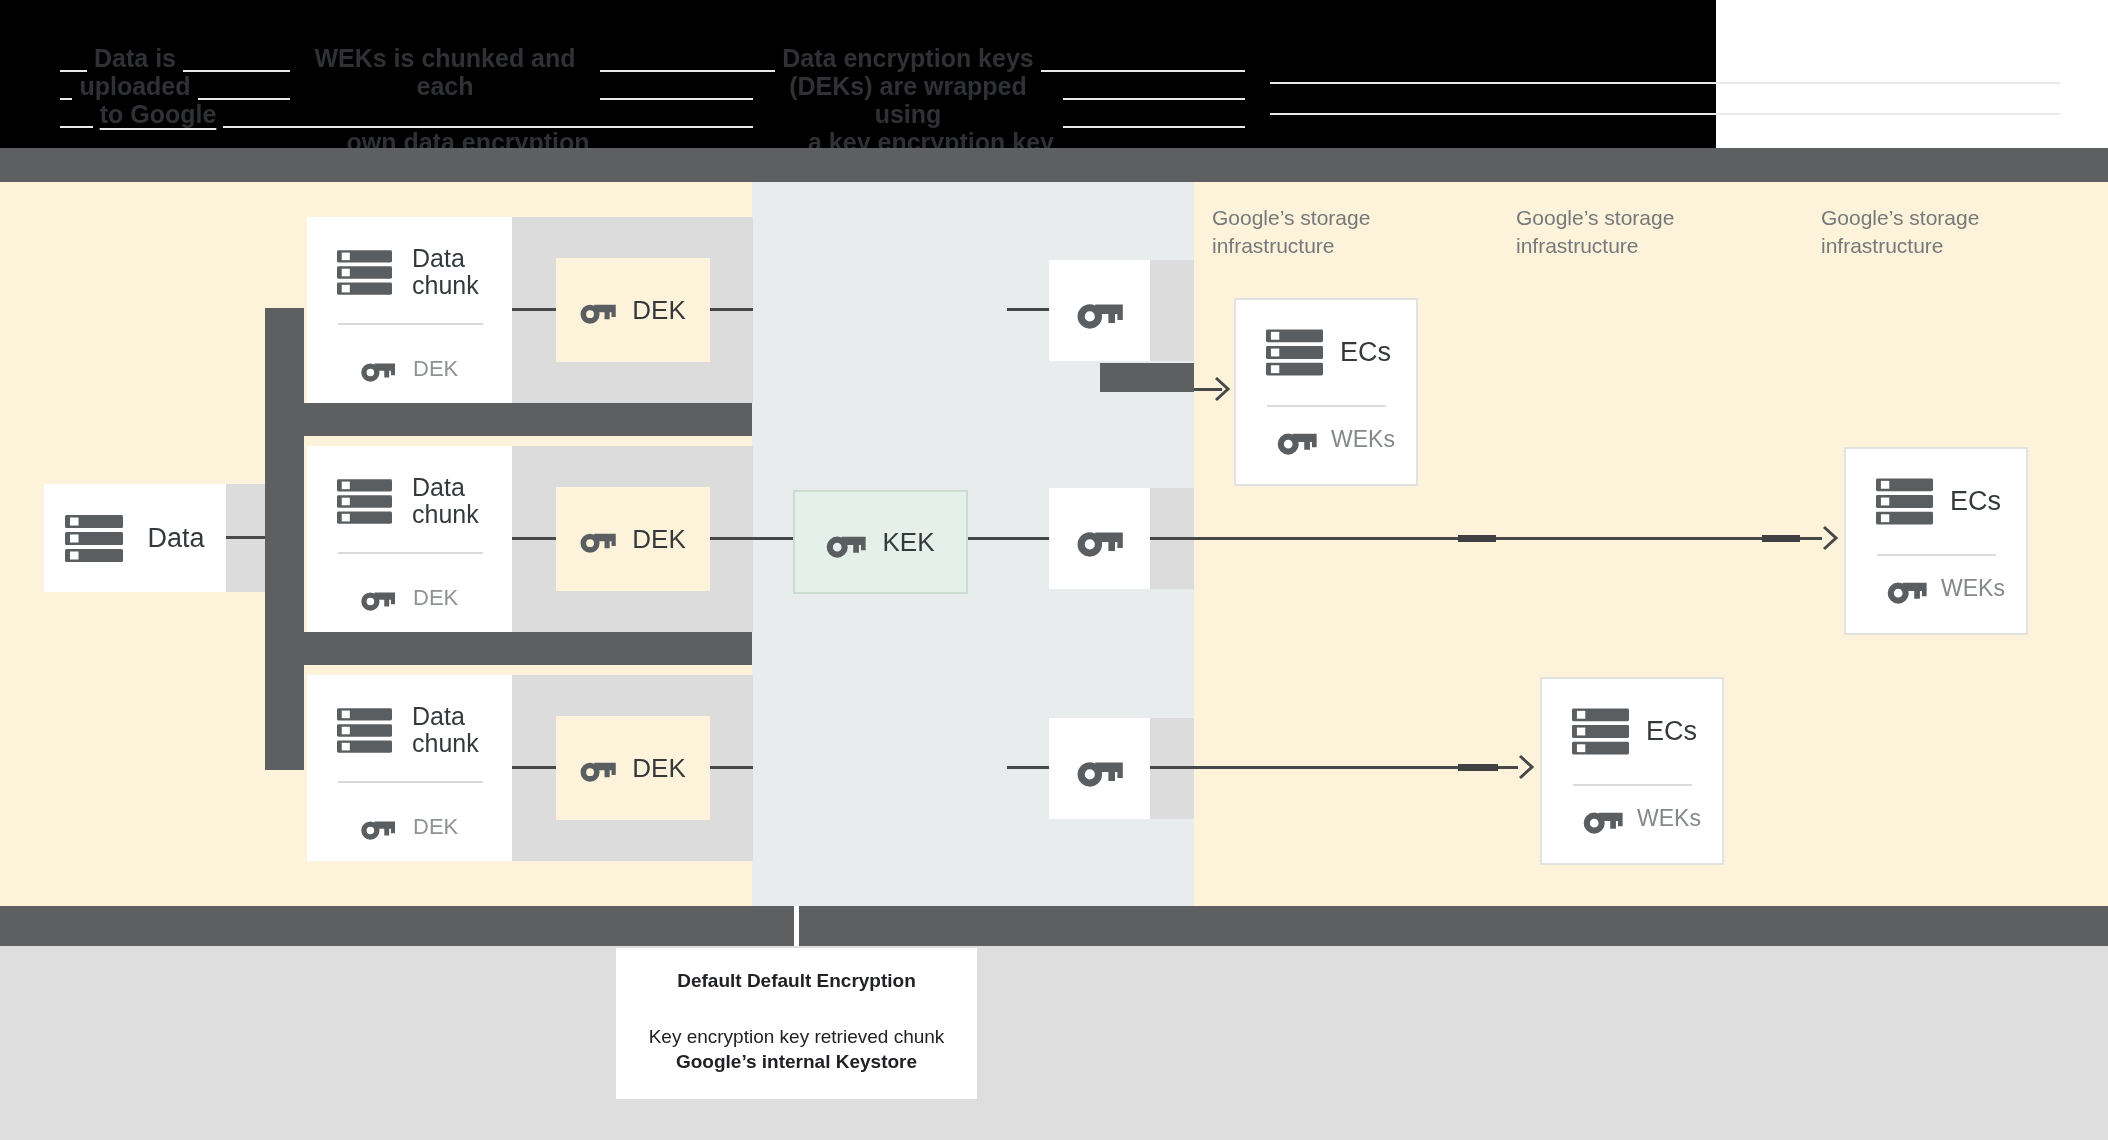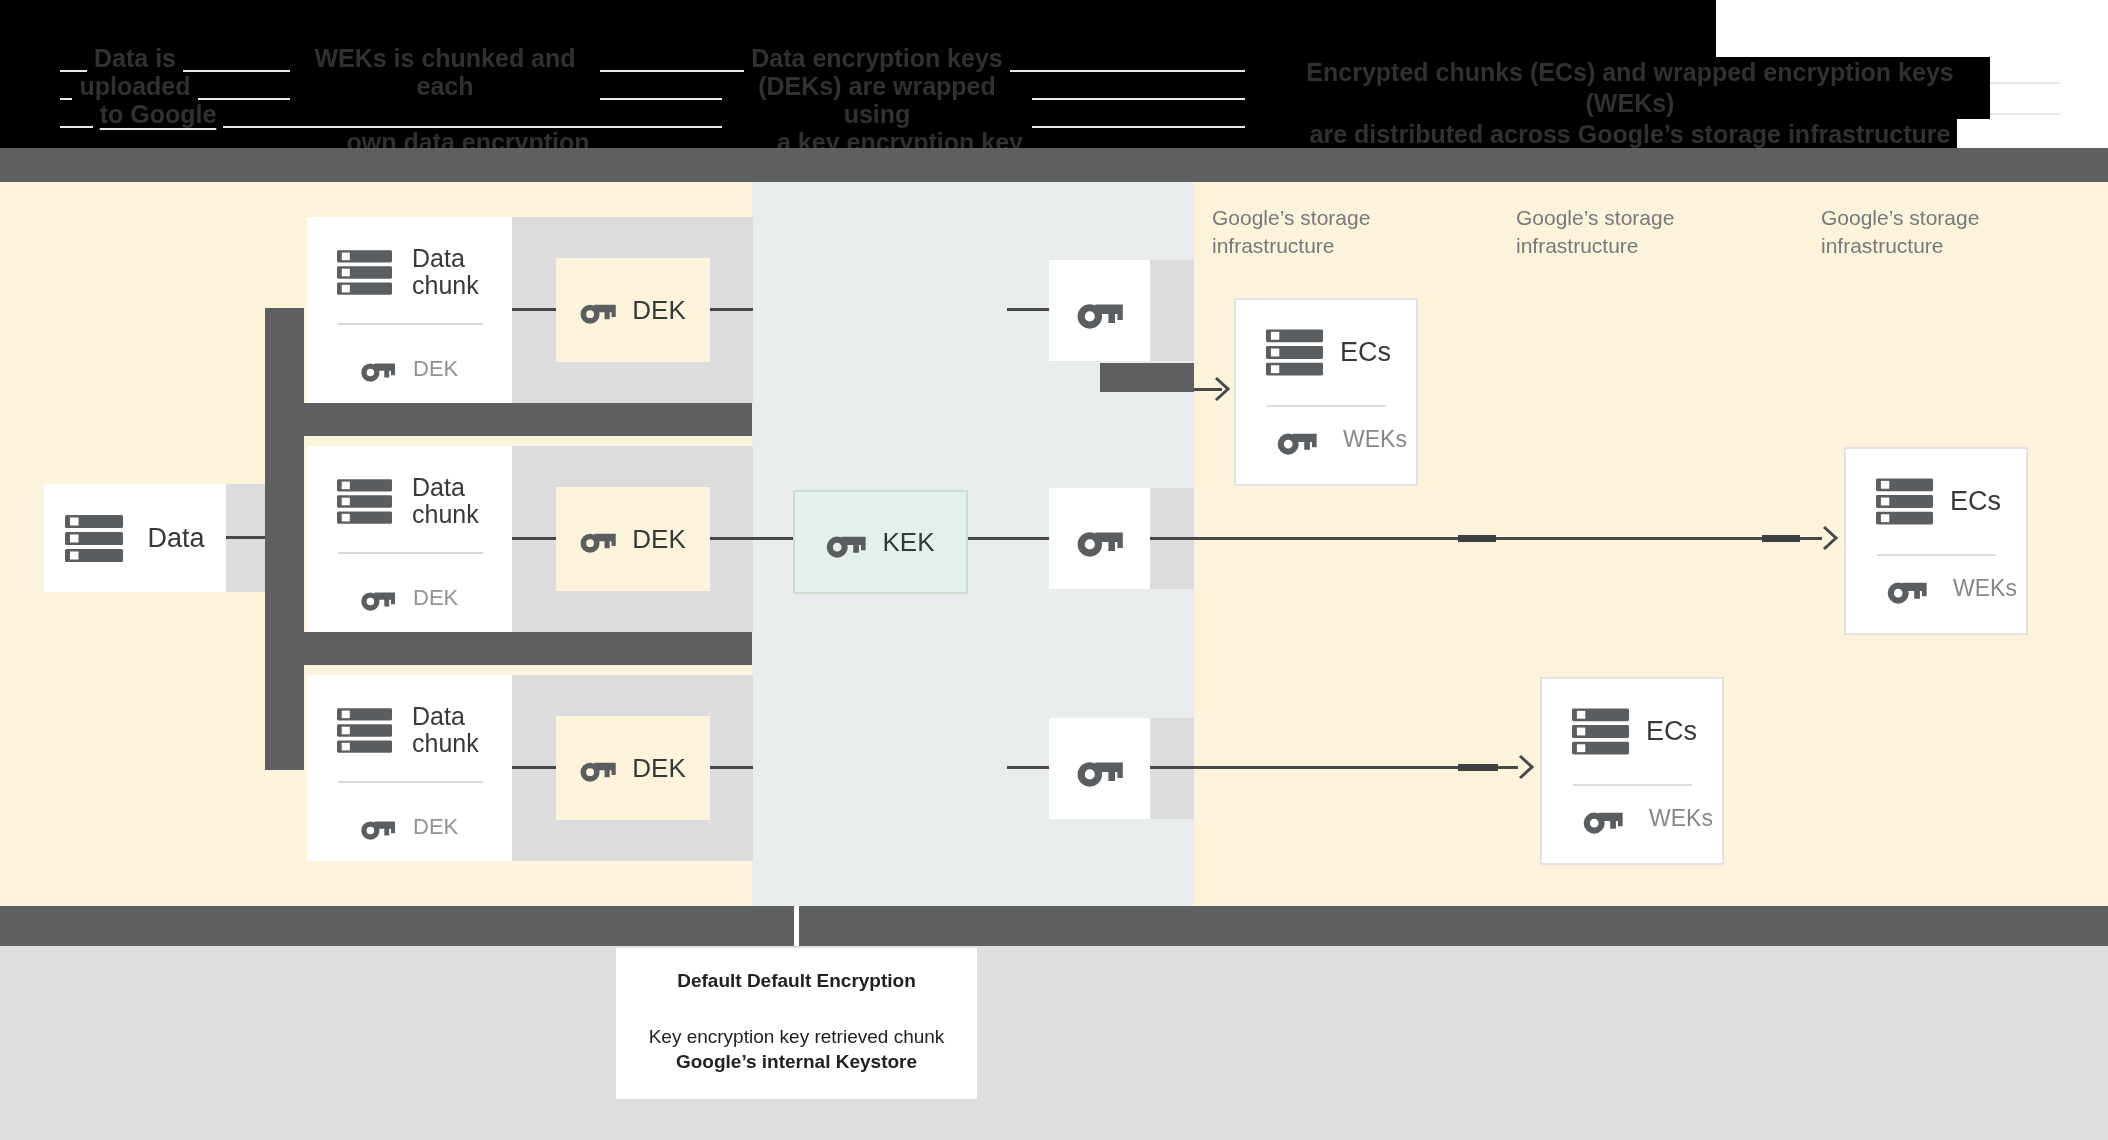--- a/index.html
+++ b/index.html
@@ -42,21 +42,21 @@
   .small-gray{font-size:22px;color:#8f9294;}
   .dekbox{left:556px;width:154px;height:104px;background:#fcf3da;display:flex;align-items:center;justify-content:center;gap:16px;}
   .dekbox .lbl,.kekbox .lbl{font-size:26px;color:#35393c;}
   .kekbox{left:793px;top:490px;width:175px;height:104px;background:#e4f0e9;border:2px solid #cbdcd1;box-sizing:border-box;display:flex;align-items:center;justify-content:center;gap:16px;}
   .keybox{left:1049px;width:101px;height:101px;background:#ffffff;display:flex;align-items:center;justify-content:center;}
   .keyshadow{left:1150px;width:44px;height:101px;background:#dcdcdc;}
   .ecsbox{width:184px;height:188px;background:#ffffff;border:2px solid #e2e2e2;box-sizing:border-box;}
   .ecs-head{position:absolute;left:30px;top:29px;display:flex;align-items:center;gap:17px;}
   .ecs-title{font-size:27px;color:#35393c;}
   .ecs-div{position:absolute;left:31px;top:105px;width:119px;height:2px;background:#dcdcdc;}
-  .ecs-key{position:absolute;left:41px;top:124px;display:flex;align-items:center;gap:26px;}
+  .ecs-key{position:absolute;left:41px;top:124px;display:flex;align-items:center;gap:14px;}
   .weks{font-size:23px;color:#85888a;}
   .storelabel{width:250px;font-size:21px;line-height:28px;color:#76787b;}
   
   .caption{left:616px;top:948px;width:361px;height:151px;background:#ffffff;text-align:center;color:#202124;}
   .cap-title{margin-top:22px;font-size:19px;font-weight:bold;}
   .cap-body{margin-top:32px;font-size:19px;line-height:25px;}
   .cap-bold{font-weight:bold;}
   .icon{color:#5b5e60;flex:none;}
   svg{display:block;}
 </style>
@@ -98,30 +98,26 @@
       <span class="hl">uploaded</span><br>
       <span class="hl u">to Google</span>
     </div>
 
     <div class="hcol" style="left:290px;top:44px;width:310px;">
       <span class="hl">WEKs is chunked and each</span><br>
       <br>
       <span class="hl u">own data encryption key (DEK)</span>
     </div>
 
-    <div class="hcol" style="left:722px;top:44px;width:310px;">
+    <div class="hcol" style="left:753px;top:44px;width:310px;">
       <span class="hl">Data encryption keys</span><br>
       <span class="hl">(DEKs) are wrapped using</span><br>
       <span class="hl u">a key encryption key (KEK)</span>
     </div>
 
-    <div class="hcol" style="left:1270px;top:57px;width:720px;line-height:31px;">
-      <span class="hl">Encrypted chunks (ECs) and wrapped encryption keys (WEKs)</span><br>
-      <span class="hl"><span>are distributed across </span><span class="u">Google’s storage infrastructure</span></span>
-    </div>
   </div>
 
   <div class="abs barA"></div>
 
   <div class="abs diagram"></div>
   <div class="abs band"></div>
 
   <div class="abs rowband" style="top:217px;"></div>
   <div class="abs rowband" style="top:446px;"></div>
   <div class="abs rowband" style="top:675px;"></div>

